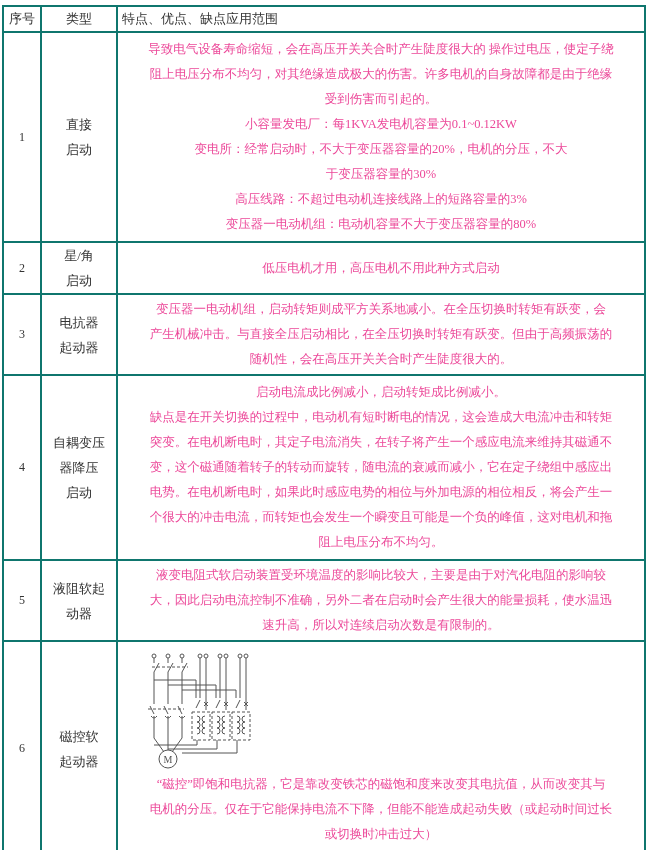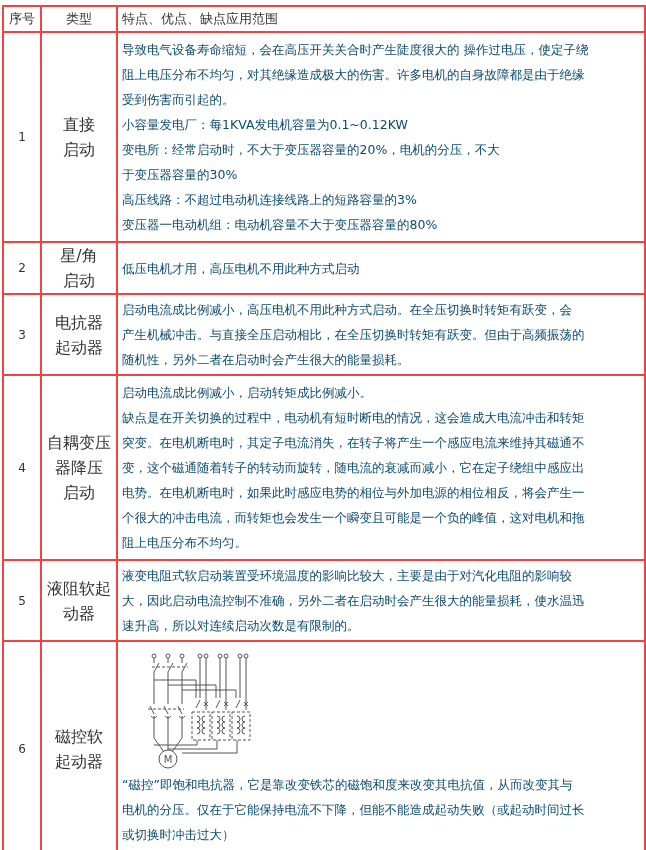--- a/index.html
+++ b/index.html
@@ -10,45 +10,47 @@
     color:#333333;
     position:relative;
   }
   table.doc-table{
     position:absolute;left:2px;top:5px;
     border-collapse:collapse;
     table-layout:fixed;
     width:642px;
   }
   .doc-table th,.doc-table td{
-    border:2px solid #ef4444;
+    border:2px solid #0f766e;
     background:#ffffff;
     padding:0;
     vertical-align:middle;
     overflow:hidden;
+    font-family:Liberation Serif, serif;
   }
   .doc-table col.c-no{width:38px;}
   .doc-table col.c-type{width:76px;}
   .doc-table col.c-content{width:528px;}
   th.h-cell{
     height:24px;
     font-size:13px;font-weight:normal;color:#333;
   }
   th.h-no,th.h-type{text-align:center;}
   th.h-content{text-align:left;padding-left:4px;}
   td.no-cell{
     text-align:center;font-size:12px;color:#333;
   }
   td.type-cell{
-    text-align:center;font-size:16px;color:#333;
+    text-align:center;font-size:13px;color:#333;
   }
   td.type-cell .line{line-height:25px;}
   td.content-cell{
-    font-size:12.5px;color:#0c4a6e;
+    font-size:12.5px;color:#ec4899;
     padding:2px 4px;
+    text-align:center;
   }
   td.content-cell .line{
     line-height:25px;
     white-space:nowrap;
   }
   .diagram-wrap{
     margin:2px 0 2px 12px;
   }
   svg.circuit{display:block;}
   svg.circuit *{vector-effect:non-scaling-stroke;}
@@ -97,23 +99,23 @@
           <div class="line">低压电机才用，高压电机不用此种方式启动</div>
         </td>
     </tr>
     <tr style="height:81px;">
       <td class="no-cell">3</td>
       <td class="type-cell">
           <div class="line">电抗器</div>
           <div class="line">起动器</div>
         </td>
       <td class="content-cell">
-          <div class="line">启动电流成比例减小，高压电机不用此种方式启动。在全压切换时转矩有跃变，会</div>
+          <div class="line">变压器一电动机组，启动转矩则成平方关系地减小。在全压切换时转矩有跃变，会</div>
           <div class="line">产生机械冲击。与直接全压启动相比，在全压切换时转矩有跃变。但由于高频振荡的</div>
-          <div class="line">随机性，另外二者在启动时会产生很大的能量损耗。</div>
+          <div class="line">随机性，会在高压开关关合时产生陡度很大的。</div>
         </td>
     </tr>
     <tr style="height:185px;">
       <td class="no-cell">4</td>
       <td class="type-cell">
           <div class="line">自耦变压</div>
           <div class="line">器降压</div>
           <div class="line">启动</div>
         </td>
       <td class="content-cell">

